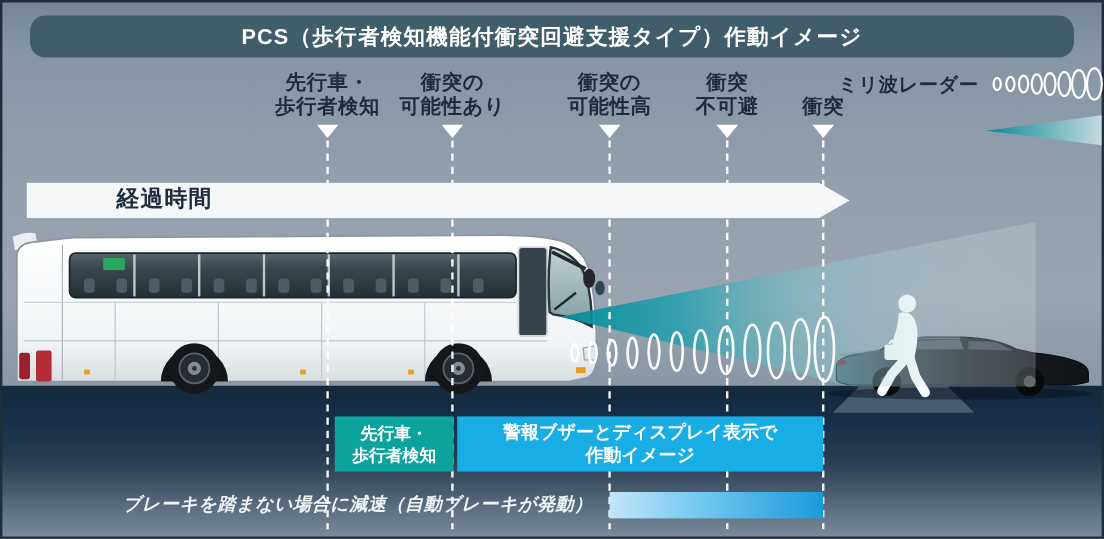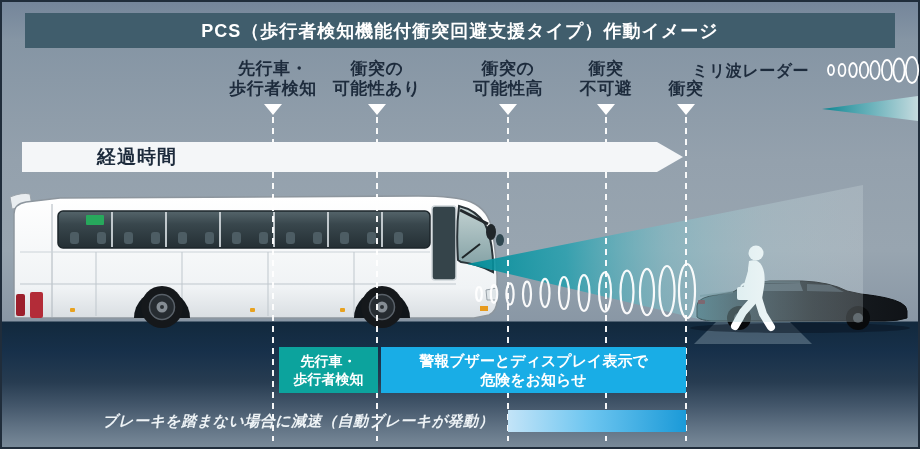--- a/index.html
+++ b/index.html
@@ -9,37 +9,38 @@
     background:linear-gradient(180deg,
       #74859a 0px,#8595a4 40px,#94a1ad 160px,#98a5b0 250px,#8997a5 321px,
       #12293d 322px,#17304a 352px,#273c51 382px,#44576b 406px,#5f7183 426px,#7b8c9b 449px);
     box-shadow:inset 0 0 0 2px #202d3b;
   }
   #scene-svg{position:absolute;left:0;top:0;}
   .title-bar{
     position:absolute;left:25px;top:13px;width:870px;height:35px;
     background:var(--title_bar,#405d6c);
     display:flex;align-items:center;justify-content:center;
-    color:#fff;font-size:18px;font-weight:bold;letter-spacing:1px;
+    color:#fff;font-size:18px;font-weight:bold;letter-spacing:1px;border-radius:13px;
   }
   .stage{position:absolute;top:57px;width:140px;display:flex;flex-direction:column;align-items:center;}
   .stage-text{
     height:42px;display:flex;align-items:flex-end;justify-content:center;
     text-align:center;font-size:17px;font-weight:bold;color:var(--label_text,#1d2b3c);
     line-height:1.18;white-space:pre-line;letter-spacing:0.5px;
   }
   .stage-arrow{width:0;height:0;border-left:9px solid transparent;border-right:9px solid transparent;
     border-top:11px solid #ffffff;margin-top:5px;}
   .legend-label{
-    position:absolute;width:130px;text-align:left;font-size:16px;font-weight:bold;
+    position:absolute;width:130px;text-align:center;font-size:16px;font-weight:bold;
     color:var(--label_text,#1d2b3c);letter-spacing:0.5px;
   }
   .elapsed-arrow{
-    position:absolute;left:22px;top:142px;width:661px;height:30px;background:#f4f6f8;
+    position:absolute;left:22px;top:152px;width:661px;height:30px;background:#f4f6f8;
     clip-path:polygon(0 0, calc(100% - 26px) 0, 100% 50%, calc(100% - 26px) 100%, 0 100%);
+    padding-left:25px;
   }
   .elapsed-arrow span{
     position:absolute;left:75px;top:0;line-height:30px;font-size:19px;font-weight:bold;
     color:var(--label_text,#1d2b3c);letter-spacing:1px;
   }
   .action-box{
     position:absolute;top:347px;height:46px;display:flex;align-items:center;justify-content:center;
     color:#fff;font-weight:bold;text-align:center;line-height:1.3;white-space:pre-line;
   }
   .detection-box{left:279px;width:99px;background:var(--detection_box,#0ca39d);font-size:14px;}
@@ -266,18 +267,18 @@
 
   <div class="legend-label" style="left:692px;top:61px">ミリ波レーダー</div>
 
   <div class="elapsed-arrow">
     <span>経過時間</span>
   </div>
 
   <div class="action-box detection-box">先行車・
 歩行者検知</div>
   <div class="action-box warning-box">警報ブザーとディスプレイ表示で
-危険をお知らせ</div>
+作動イメージ</div>
 
   <div class="brake-label">ブレーキを踏まない場合に減速（自動ブレーキが発動）</div>
   <div class="brake-bar"></div>
 
 </div>
 
 </body></html>

